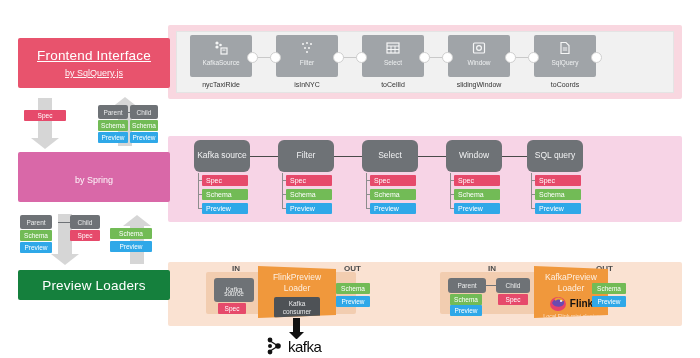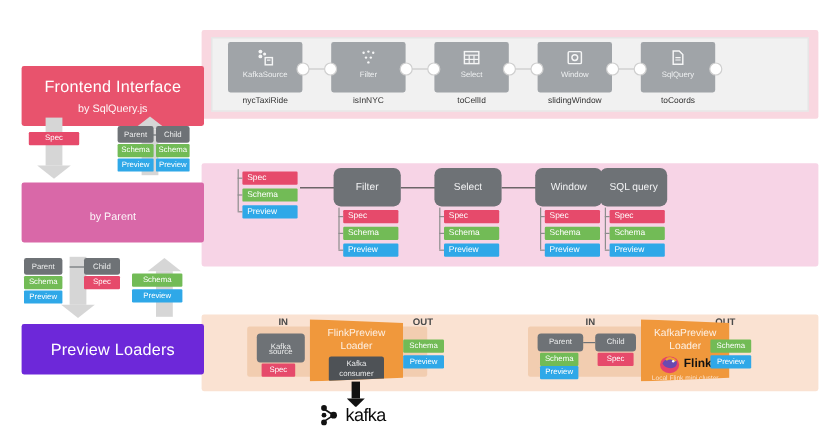--- a/index.html
+++ b/index.html
@@ -19,23 +19,23 @@
     border-radius: 2px;
     display: flex;
     flex-direction: column;
     align-items: center;
     justify-content: center;
     color: #ffffff;
   }
   .layer-title { font-size: 13.5px; letter-spacing: .2px; white-space: nowrap; }
   .layer-sub { font-size: 9px; margin-top: 5px; opacity: .95; white-space: nowrap; }
 
-  #bar-frontend { top: 55px; height: 50px; background: #e8536d; }
+  #bar-frontend { top: 38px; height: 50px; background: #e8536d; text-decoration: underline; }
   #bar-rest     { top: 152px; height: 50px; background: #d968a8; }
-  #bar-preview  { top: 270px; height: 42px; background: #6d28d9; }
+  #bar-preview  { top: 270px; height: 30px; background: #15803d; }
 
   
   .band {
     position: absolute;
     border-radius: 2px;
   }
   #band-frontend { left: 168px; top: 25px; width: 514px; height: 74px; background: #f9d7e0; }
   #band-frontend .canvas {
     position: absolute; left: 8px; top: 6px; right: 8px; height: 62px;
     background: #f1f1f1; border: 1px solid #e4e4e4;
@@ -191,21 +191,21 @@
     <div class="canvas"></div>
   </div>
   <div class="band" id="band-rest"></div>
   <div class="band" id="band-preview"></div>
 
   <div class="layer-bar" id="bar-frontend">
     <div class="layer-title">Frontend Interface</div>
     <div class="layer-sub">by SqlQuery.js</div>
   </div>
   <div class="layer-bar" id="bar-rest">
-    <div class="layer-sub">by Parent</div>
+    <div class="layer-sub">by Spring</div>
   </div>
   <div class="layer-bar" id="bar-preview">
     <div class="layer-title">Preview Loaders</div>
   </div>
 
   <div class="pipe-link" style="left:252px;width:28px;"></div>
   <div class="pipe-link" style="left:338px;width:28px;"></div>
   <div class="pipe-link" style="left:424px;width:28px;"></div>
   <div class="pipe-link" style="left:510px;width:28px;"></div>
 
@@ -283,20 +283,23 @@
     </div>
     <div class="pipe-caption">toCoords</div>
   </div>
 
   <div class="rest-link" style="left:250px;width:34px;"></div>
   <div class="rest-link" style="left:334px;width:34px;"></div>
   <div class="rest-link" style="left:418px;width:34px;"></div>
   <div class="rest-link" style="left:502px;width:34px;"></div>
 
   <div class="rest-node" style="left:194px;">
+    <div class="rest-box">
+      <span>Kafka source</span>
+    </div>
     <div class="tag-stack">
       <div class="tag spec">Spec</div>
       <div class="tag schema">Schema</div>
       <div class="tag preview">Preview</div>
     </div>
   </div>
 
   <div class="rest-node" style="left:278px;">
     <div class="rest-box">
       <span>Filter</span>
@@ -323,21 +326,21 @@
     <div class="rest-box">
       <span>Window</span>
     </div>
     <div class="tag-stack">
       <div class="tag spec">Spec</div>
       <div class="tag schema">Schema</div>
       <div class="tag preview">Preview</div>
     </div>
   </div>
 
-  <div class="rest-node" style="left:500px;">
+  <div class="rest-node" style="left:527px;">
     <div class="rest-box">
       <span>SQL query</span>
     </div>
     <div class="tag-stack">
       <div class="tag spec">Spec</div>
       <div class="tag schema">Schema</div>
       <div class="tag preview">Preview</div>
     </div>
   </div>
 

